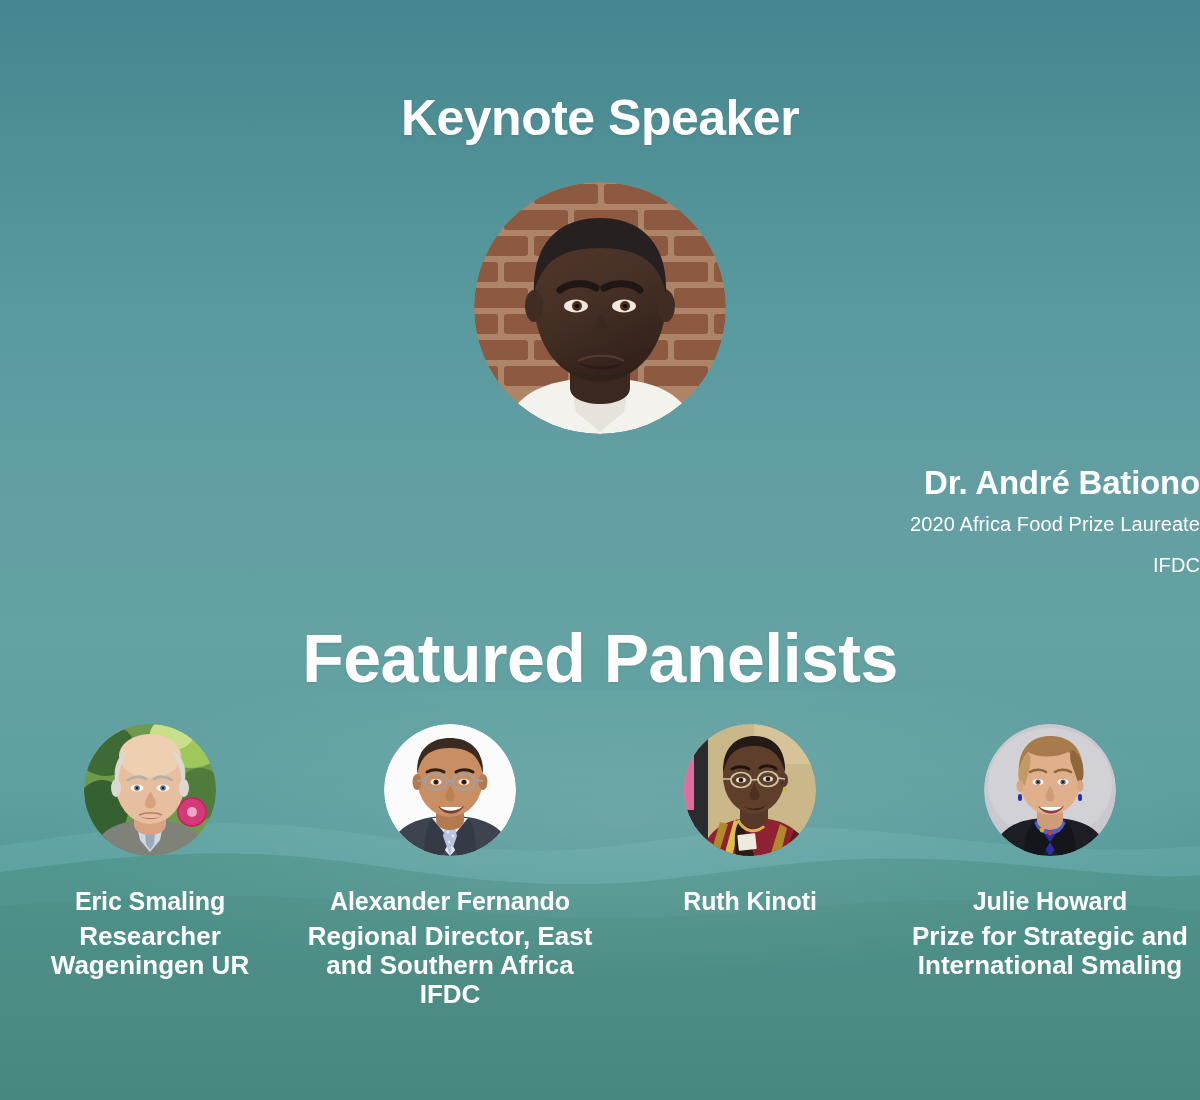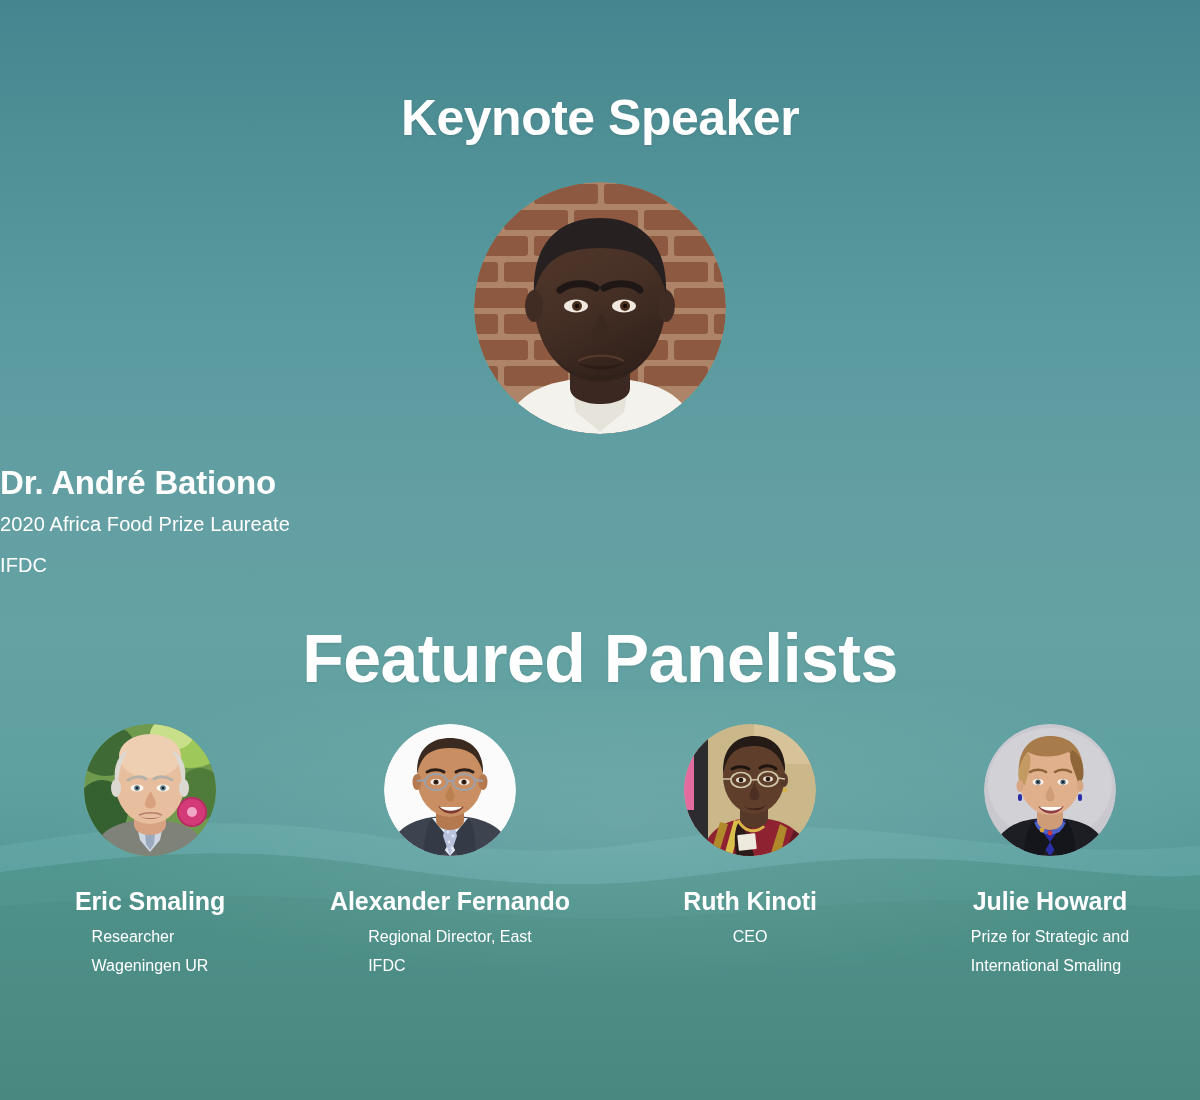--- a/index.html
+++ b/index.html
@@ -91,21 +91,21 @@
     border-radius: 50%;
     overflow: hidden;
   }
   .photo svg { display: block; width: 100%; height: 100%; }
 
   #keynote-text {
     position: absolute;
     left: 0;
     top: 462px;
     width: 1200px;
-    text-align: left;
+    text-align: right;
     color: #ffffff;
   }
   #keynote-name {
     font-size: 33px;
     font-weight: 700;
     line-height: 42px;
     letter-spacing: -0.2px;
   }
   .keynote-line {
     font-size: 20px;
@@ -140,23 +140,24 @@
   .panelist-name {
     margin-top: 30px;
     font-size: 25px;
     font-weight: 700;
     line-height: 30px;
     letter-spacing: -0.1px;
     text-align: right;
   }
   .panelist-lines {
     margin-top: 6px;
-    font-size: 16px;
-    font-weight: 400;
+    font-size: 26px;
+    font-weight: 700;
     line-height: 29px;
+    text-align: center;
     padding: 0 6px;
   }
   .panelist-lines div { white-space: nowrap; }
 </style>
 </head>
 <body>
 
 <div id="poster">
 
   <svg class="bg-layer" id="bg-hills" viewBox="0 0 1200 1100" preserveAspectRatio="none" aria-hidden="true">
@@ -406,20 +407,21 @@
             <path d="M66,62 C62,70 60,73 63,76 C65,78 69,78 70,75 C72,72 69,69 67,62 Z" fill="#b9814f"></path>
 
             <path d="M54,82 C60,92 74,92 80,82 C74,86 60,86 54,82 Z" fill="#7d3a33"></path>
             <path d="M56,83 C61,88 72,88 78,83 Z" fill="#fbfbf7"></path>
           </g>
         </svg>
       </div>
       <div class="panelist-name">Alexander Fernando</div>
       <div class="panelist-lines">
         <div>Regional Director, East</div>
+        <div>and Southern Africa</div>
         <div>IFDC</div>
       </div>
     </div>
 
     <div class="panelist">
       <div class="panelist-photo">
         <svg viewBox="0 0 132 132" aria-hidden="true" style="width:100%;height:100%;display:block">
           <defs>
               <clipPath id="clipP3">
                 <circle cx="66" cy="66" r="66"></circle>
@@ -474,21 +476,20 @@
             <circle cx="84" cy="55" r="2.3" fill="#241610"></circle>
 
             <path d="M70,60 C66,68 64,72 67,75 C69,77 73,77 75,74 C77,71 73,67 71,60 Z" fill="#4d3023"></path>
 
             <path d="M60,82 C66,88 78,87 82,81 C77,85 66,86 60,82 Z" fill="#3b2019"></path>
           </g>
         </svg>
       </div>
       <div class="panelist-name">Ruth Kinoti</div>
       <div class="panelist-lines">
-        <div>CEO</div>
       </div>
     </div>
 
     <div class="panelist">
       <div class="panelist-photo">
         <svg viewBox="0 0 132 132" aria-hidden="true" style="width:100%;height:100%;display:block">
           <defs>
               <clipPath id="clipP4">
                 <circle cx="66" cy="66" r="66"></circle>
               </clipPath>

